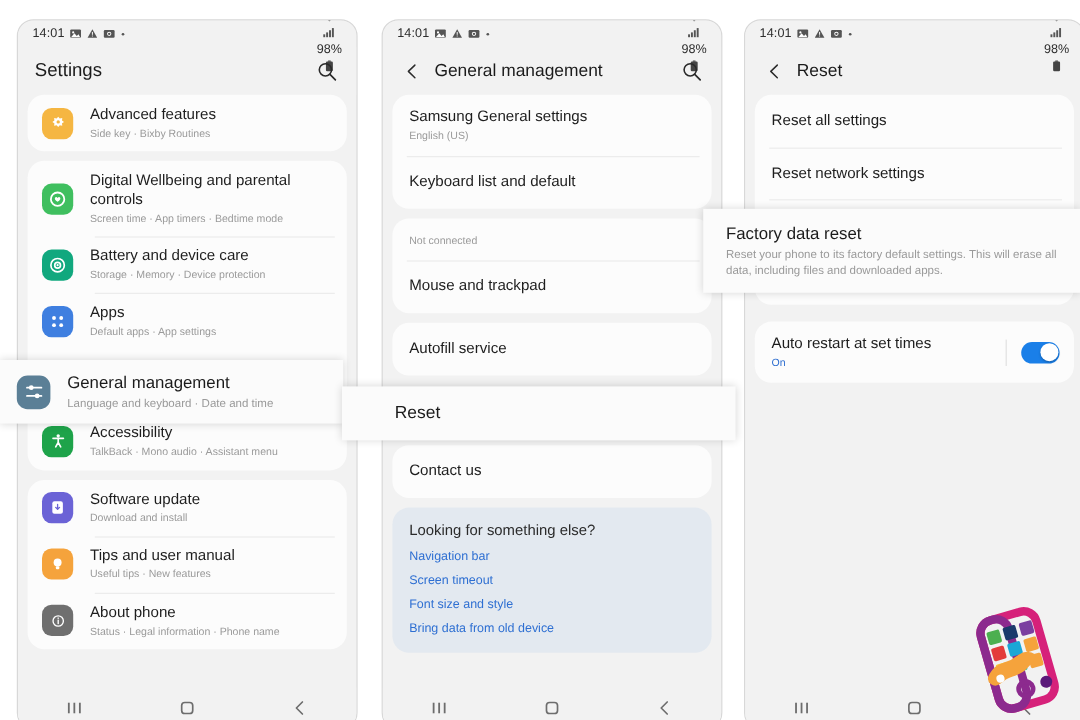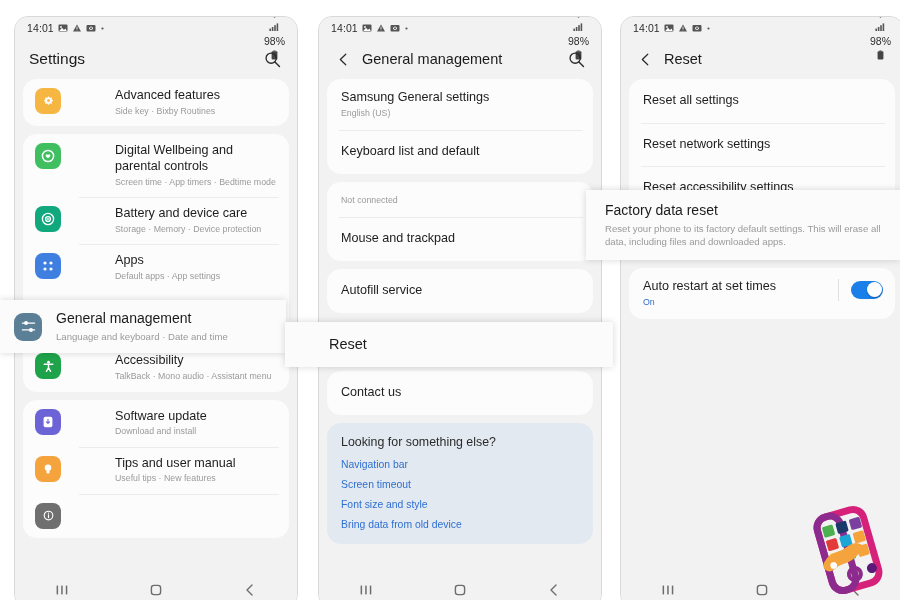--- a/index.html
+++ b/index.html
@@ -61,24 +61,23 @@
 
   
   .listwrap{padding:0 8px;box-sizing:border-box;}
   .card{
     background:#fcfcfc;
     border-radius:14px;
     margin-bottom:8px;
     overflow:hidden;
   }
   .row{
-    display:flex;align-items:flex-start;
+    display:flex;align-items:center;
     padding:9px 12px;box-sizing:border-box;
     position:relative;
-    gap:40px;
   }
   .row + .row::before{
     content:"";position:absolute;left:56px;right:10px;top:0;
     height:1px;background:#ececec;
   }
   .row.noicon + .row.noicon::before{left:12px;}
   .ico{
     width:26px;height:26px;border-radius:8px;flex:0 0 auto;margin-right:14px;
     display:flex;align-items:center;justify-content:center;
   }
@@ -127,21 +126,21 @@
     display:flex;align-items:center;
     box-sizing:border-box;
   }
   .band .ico{margin-right:14px;}
   .band .b-ttl{font-size:14px;color:#1b1b1b;line-height:1.3;}
   .band .b-sub{font-size:9.6px;color:#9a9a9a;margin-top:3px;line-height:1.35;}
 
   #band-general{left:0;top:300px;width:286px;height:53px;padding:0 14px;}
   #band-reset{left:285px;top:322px;width:328px;height:45px;padding:0 0 0 44px;}
   #band-reset .b-ttl{font-size:14.5px;}
-  #band-factory{left:586px;top:190px;width:314px;height:70px;padding:0 0 0 19px;}
+  #band-factory{left:586px;top:174px;width:314px;height:70px;padding:0 0 0 19px;}
   #band-factory .b-sub{max-width:282px;}
 
   
   .logo{position:absolute;right:6px;bottom:4px;width:92px;height:92px;z-index:40;}
 </style>
 </head>
 <body>
 
 <div class="stage">
 
@@ -324,20 +323,24 @@
               <div class="sub">Useful tips  ·  New features</div>
             </div>
           </div>
           <div class="row">
             <div class="ico" style="background:#6f6f6f">
               <svg width="15" height="15" viewBox="0 0 16 16">
                   <circle cx="8" cy="8" r="4.6" stroke="#fff" stroke-width="1.2" fill="none"></circle>
                   <rect x="7.4" y="6.8" width="1.2" height="4" fill="#fff"></rect>
                   <rect x="7.4" y="4.9" width="1.2" height="1.2" fill="#fff"></rect>
                 </svg>
+            </div>
+            <div class="txt">
+              <div class="ttl">About phone</div>
+              <div class="sub">Status  ·  Legal information  ·  Phone name</div>
             </div>
           </div>
         </div>
       </div>
 
       <div class="navbar">
         <div class="nb">
             <svg width="16" height="16" viewBox="0 0 16 16">
               <rect x="2.6" y="3.6" width="1.5" height="8.8" fill="#6d6d6d"></rect>
               <rect x="7.2" y="3.6" width="1.5" height="8.8" fill="#6d6d6d"></rect>

